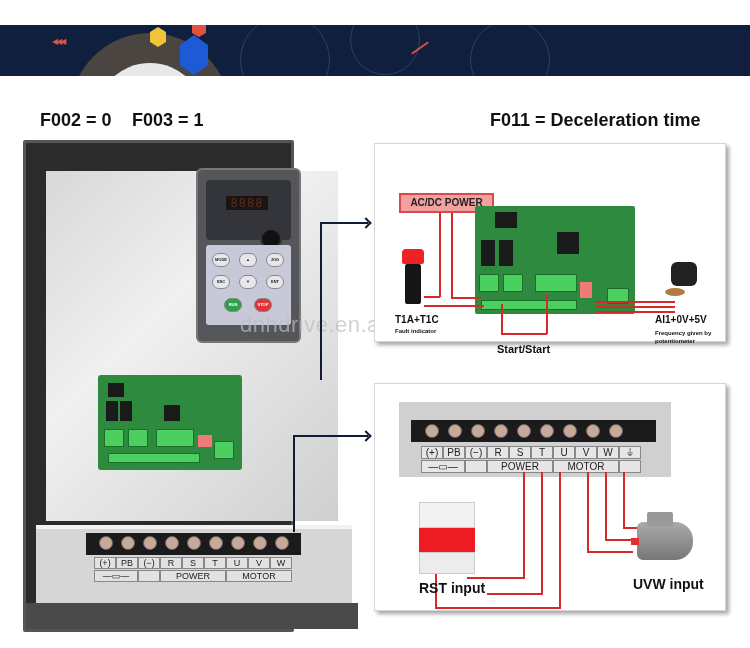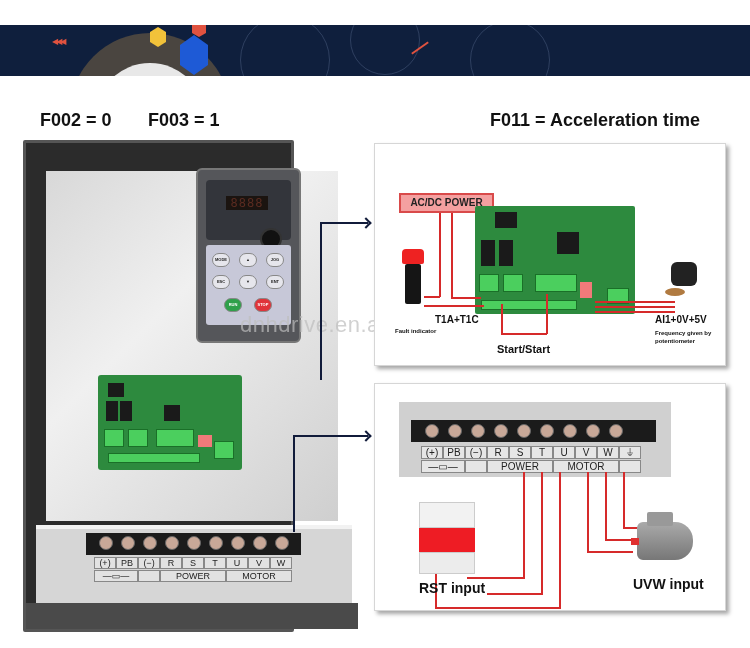--- a/index.html
+++ b/index.html
@@ -50,21 +50,21 @@
   .tb-sub span { display: inline-block; height: 12px; border: 1px solid #888; font-size: 9px; text-align: center; line-height: 11px; color: #222; background: #e2e2e2; }
 
   .watermark { position: absolute; left: 240px; top: 312px; font-size: 22px; color: rgba(190,190,190,0.7); letter-spacing: 0.5px; font-family: "Liberation Sans", sans-serif; }
 
   
   .conn { position: absolute; background: #111b3a; }
   .arrowhead { position: absolute; width: 8px; height: 8px; border-top: 2px solid #111b3a; border-right: 2px solid #111b3a; transform: rotate(45deg); }
 
   
   .rbox { position: absolute; left: 374px; width: 352px; background: #ffffff; border: 1px solid #d6d6d6; box-shadow: 3px 3px 4px rgba(0,0,0,0.35); }
-  .rbox1 { top: 143px; height: 223px; }
+  .rbox1 { top: 143px; height: 199px; }
   .rbox2 { top: 383px; height: 228px; }
 
   .acdc { position: absolute; left: 24px; top: 49px; width: 95px; height: 20px; background: #f4a0a0; border: 2px solid #d94a4a; font-weight: bold; font-size: 10px; line-height: 16px; text-align: center; color: #222; }
   .pcb-right { position: absolute; left: 100px; top: 62px; width: 160px; height: 108px; background: #2d8a3e; border-radius: 2px; }
   .pcb-right .chip { position: absolute; background: #1a1a1a; }
   .pcb-right .term { position: absolute; background: #4bcf5e; border: 1px solid #1a7028; }
   .pcb-right .dip { position: absolute; left: 105px; top: 76px; width: 12px; height: 16px; background: #f07a7a; }
   .indicator { position: absolute; left: 27px; top: 105px; width: 22px; height: 55px; }
   .indicator .cap { position: absolute; left: 0; top: 0; width: 22px; height: 15px; border-radius: 4px 4px 2px 2px; background: #e22; }
   .indicator .body { position: absolute; left: 3px; top: 15px; width: 16px; height: 40px; background: #151515; border-radius: 2px; }
@@ -102,22 +102,22 @@
   <div class="gear-inner"></div>
   <div class="arrows-left">◀◀◀</div>
   <div class="hex-yellow"></div>
   <div class="hex-red"></div>
   <div class="hex-blue"></div>
   <div class="arrows-right"></div>
 </div>
 
 <div class="params">
   <span style="left:40px">F002 = 0</span>
-  <span style="left:148px">F003 = 1</span>
-  <span style="left:490px">F011 = Acceleration time</span>
+  <span style="left:132px">F003 = 1</span>
+  <span style="left:490px">F011 = Deceleration time</span>
 </div>
 
 <div class="device">
   <div class="plate"></div>
 
   <div class="keypad">
     <div class="screen-area">
       <div class="display">8888</div>
     </div>
     <div class="knob"></div>
@@ -219,21 +219,21 @@
 
   <div class="indicator">
     <div class="cap"></div>
     <div class="body"></div>
   </div>
   <div class="pot">
     <div class="knob"></div>
     <div class="base"></div>
   </div>
 
-  <div class="rlabel" style="left:20px;top:170px;font-size:10px;margin-left:40px;">T1A+T1C</div>
+  <div class="rlabel" style="left:20px;top:170px;font-size:10px;">T1A+T1C</div>
   <div class="rlabel" style="left:20px;top:184px;font-size:6px;">Fault indicator</div>
   <div class="rlabel" style="left:122px;top:199px;font-size:11px;">Start/Start</div>
   <div class="rlabel" style="left:280px;top:170px;font-size:10px;">AI1+0V+5V</div>
   <div class="rlabel" style="left:280px;top:186px;font-size:6px;">Frequency given by</div>
   <div class="rlabel" style="left:280px;top:194px;font-size:6px;">potentiometer</div>
 </div>
 
 <div class="rbox rbox2">
   <div class="tb2">
     <div class="screws">

